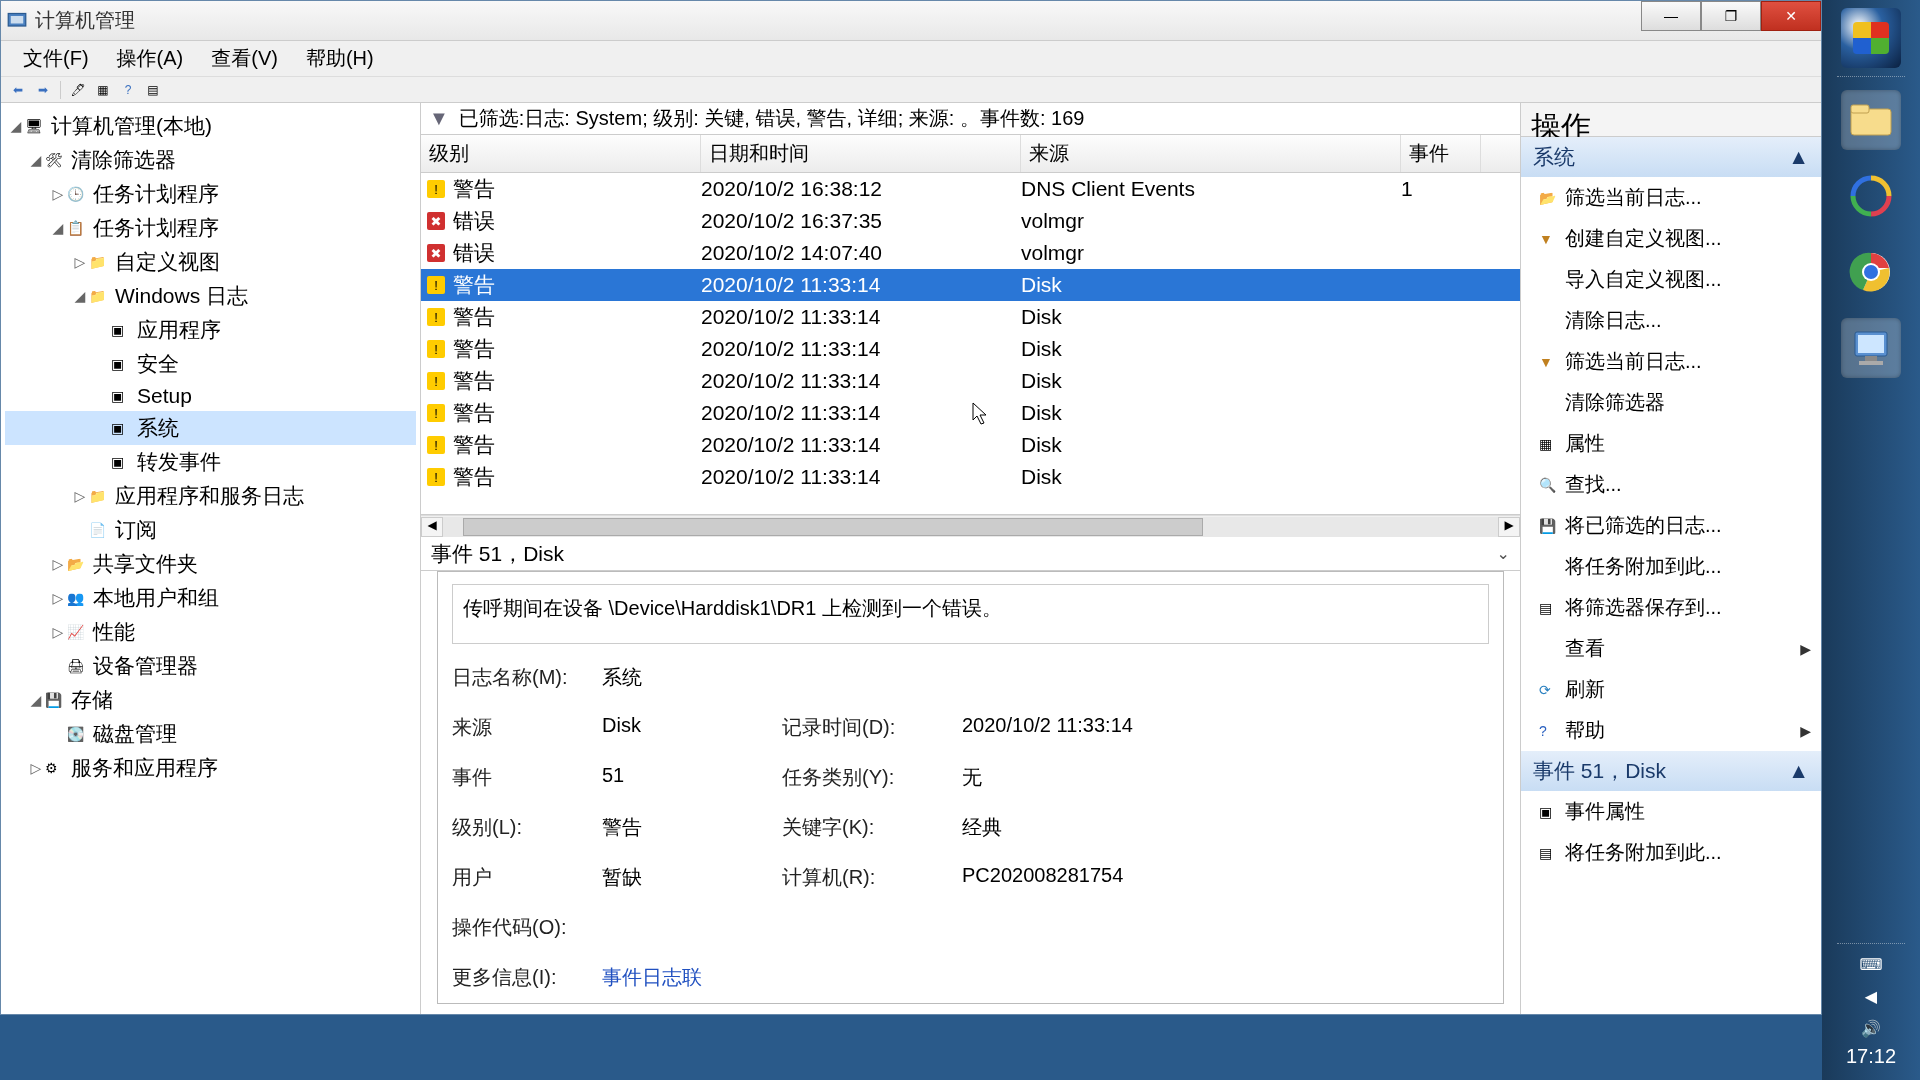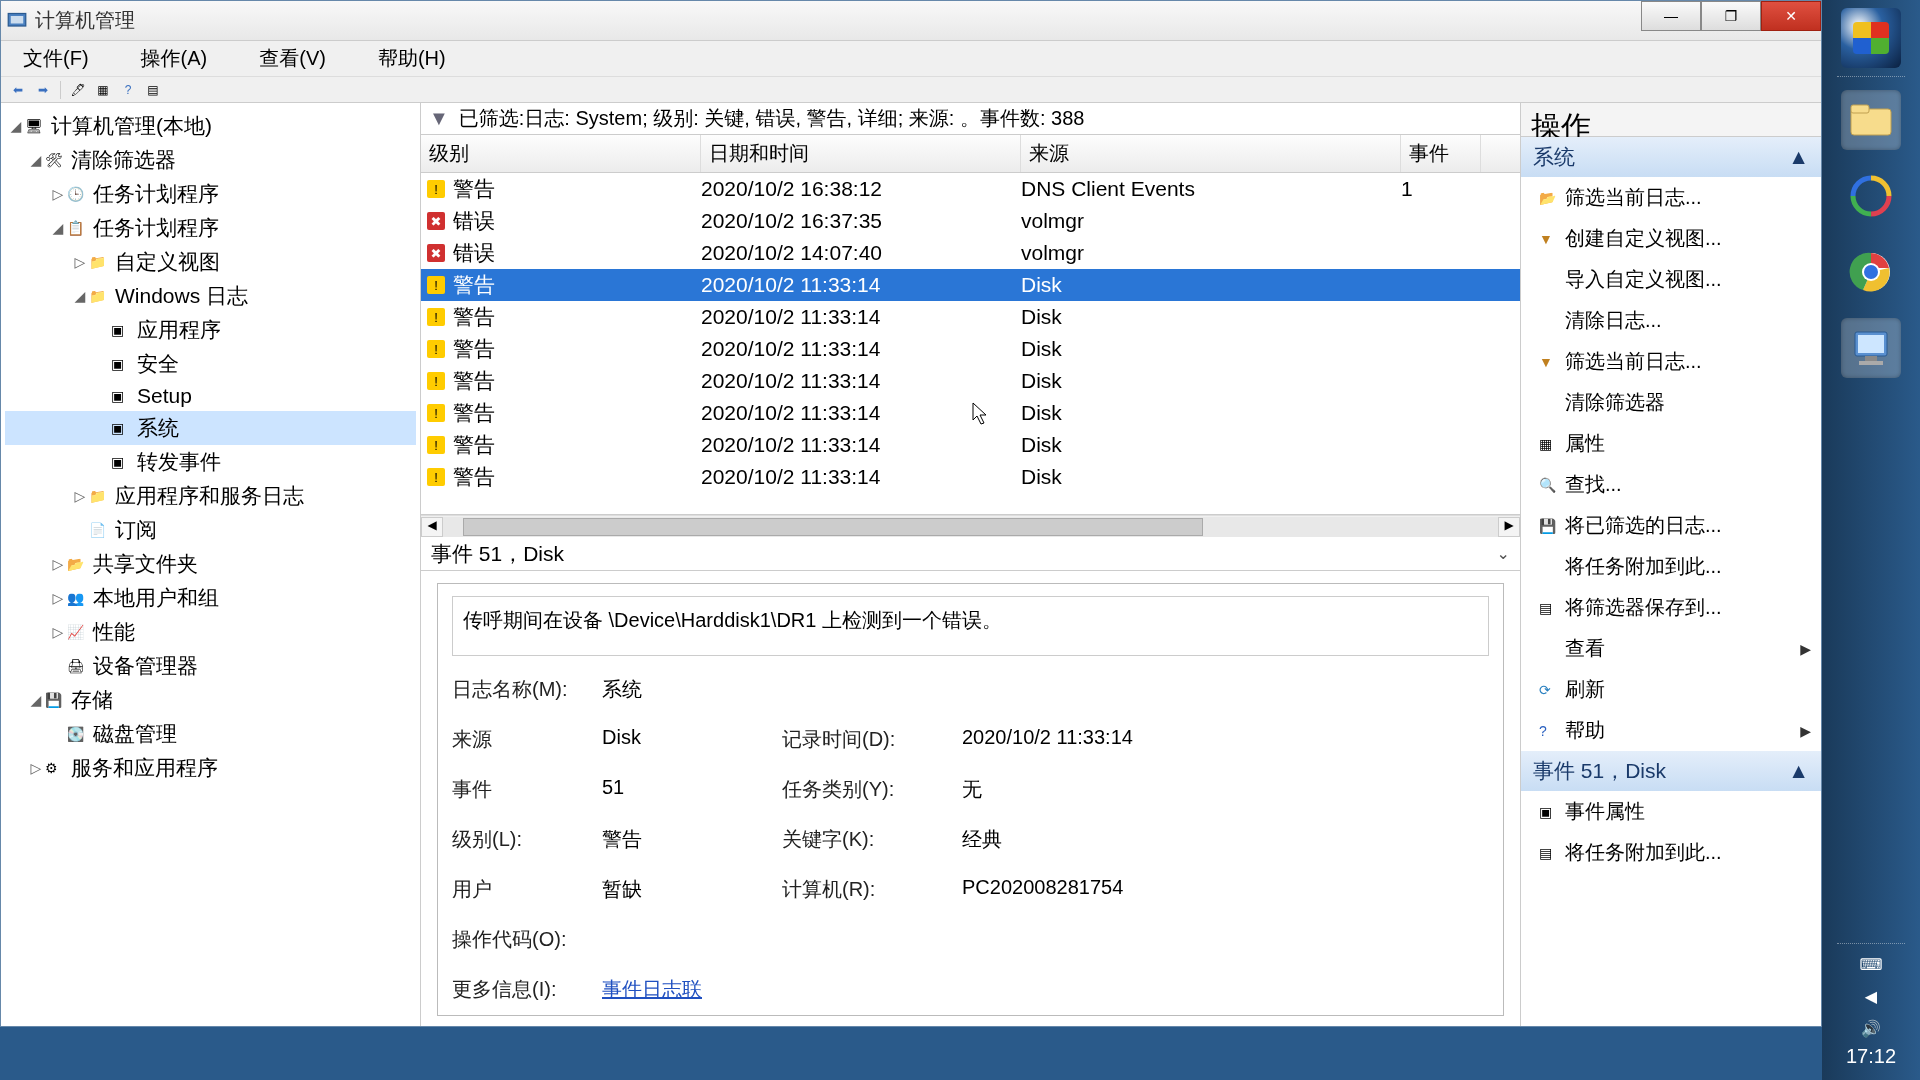--- a/index.html
+++ b/index.html
@@ -10,21 +10,21 @@
 
 .window { width: 1822px; height: 1055px; background: #fff; border: 1px solid #6688aa; display: flex; flex-direction: column; }
 
 .titlebar { height: 40px; background: linear-gradient(to bottom, #f8f8f8, #e8e8e8); border-bottom: 1px solid #ccc; display: flex; align-items: center; padding-left: 6px; position: relative; }
 .titlebar-icon { width: 20px; height: 20px; margin-right: 8px; }
 .titlebar-text { font-size: 20px; color: #333; }
 .window-controls { position: absolute; right: 0; top: 0; display: flex; }
 .win-btn { width: 60px; height: 30px; border: 1px solid #888; background: linear-gradient(to bottom, #fafafa, #ddd); display: flex; align-items: center; justify-content: center; font-size: 14px; cursor: pointer; }
 .win-btn.close { background: linear-gradient(to bottom, #e05040, #c03020); color: #fff; border-color: #a02010; }
 
-.menubar { height: 36px; background: #f0f0f0; display: flex; align-items: center; padding-left: 8px; border-bottom: 1px solid #ddd; gap: 24px; }
+.menubar { height: 36px; background: #f0f0f0; display: flex; align-items: center; padding-left: 8px; border-bottom: 1px solid #ddd; }
 .menu-item { padding: 4px 14px; font-size: 20px; cursor: pointer; }
 
 .toolbar { height: 26px; background: #f0f0f0; display: flex; align-items: center; padding-left: 6px; border-bottom: 1px solid #ccc; gap: 3px; }
 .tool-btn { width: 22px; height: 20px; border: 1px solid transparent; display: flex; align-items: center; justify-content: center; cursor: pointer; font-size: 12px; }
 .tool-sep { width: 1px; height: 18px; background: #ccc; margin: 0 3px; }
 
 .body-area { flex: 1; display: flex; overflow: hidden; }
 
 .tree-pane { width: 420px; border-right: 1px solid #ccc; padding: 6px 4px; overflow-y: auto; background: #fff; }
 .tree-item { display: flex; align-items: center; padding: 3px 0; font-size: 21px; cursor: pointer; white-space: nowrap; }
@@ -61,25 +61,25 @@
 .hscroll .strack { flex: 1; height: 20px; background: #e8e8e8; position: relative; }
 .hscroll .sthumb { position: absolute; left: 20px; width: 740px; height: 18px; top: 1px; background: #ccc; border: 1px solid #aaa; }
 
 .detail-header { height: 34px; display: flex; align-items: center; padding-left: 10px; font-size: 21px; border-bottom: 1px solid #ccc; justify-content: space-between; padding-right: 10px; }
 .detail-header .collapse { font-size: 16px; color: #555; }
 
 .detail-tabs { display: flex; padding-left: 16px; padding-top: 8px; }
 .dtab { padding: 6px 18px; font-size: 21px; border: 1px solid #bbb; border-bottom: none; background: #f4f4f4; cursor: pointer; }
 .dtab.active { background: #fff; position: relative; top: 1px; }
 
-.detail-body { flex: 1; margin: 12px 16px 10px 16px; border: 1px solid #bbb; padding: 12px 14px; overflow-y: auto; }
+.detail-body { flex: 1; margin: 0 16px 10px 16px; border: 1px solid #bbb; padding: 12px 14px; overflow-y: auto; }
 .detail-desc { border: 1px solid #ccc; padding: 10px; font-size: 20px; min-height: 60px; margin-bottom: 20px; }
 .detail-grid { display: grid; grid-template-columns: 150px 180px 180px 250px; row-gap: 23px; font-size: 20px; }
 .detail-grid .lbl { color: #222; }
-.detail-link { color: #2050c0; text-decoration: underline; cursor: pointer; }
+.detail-link { color: #2050c0; cursor: pointer; }
 
 .actions-pane { width: 300px; display: flex; flex-direction: column; overflow: hidden; }
 .actions-title { height: 34px; background: #f4f4f4; border-bottom: 1px solid #ccc; font-size: 30px; padding: 4px 10px; }
 .actions-body { flex: 1; overflow-y: auto; }
 .actions-section-h { background: linear-gradient(to bottom,#e4eefa,#c8ddf4); padding: 6px 12px; font-size: 21px; color: #1a3a6a; display: flex; justify-content: space-between; align-items: center; }
 .action-item { display: flex; align-items: center; padding: 7px 10px 7px 18px; font-size: 20px; cursor: pointer; }
 .action-icon { width: 26px; font-size: 14px; }
 .action-arrow { margin-left: auto; font-size: 14px; color: #333; }
 
 .taskbar-area .tb-icon { width: 60px; height: 60px; margin: 8px 0; display: flex; align-items: center; justify-content: center; border-radius: 6px; cursor: pointer; }
@@ -234,21 +234,21 @@
         <div class="tree-item indent-1">
             <span class="tree-expander">▷</span>
             <span class="tree-icon">⚙</span>
             <span>服务和应用程序</span>
           </div>
       </div>
 
       <div class="center-pane">
         <div class="filter-bar">
           <span class="funnel">▼</span>
-          <span>已筛选:日志: System; 级别: 关键, 错误, 警告, 详细; 来源: 。事件数: 388</span>
+          <span>已筛选:日志: System; 级别: 关键, 错误, 警告, 详细; 来源: 。事件数: 169</span>
         </div>
 
         <div class="event-list">
           <div class="ev-header">
             <div class="ev-h ev-c-level">级别</div>
             <div class="ev-h ev-c-date">日期和时间</div>
             <div class="ev-h ev-c-source">来源</div>
             <div class="ev-h ev-c-id">事件</div>
           </div>
           <div id="event-rows">

